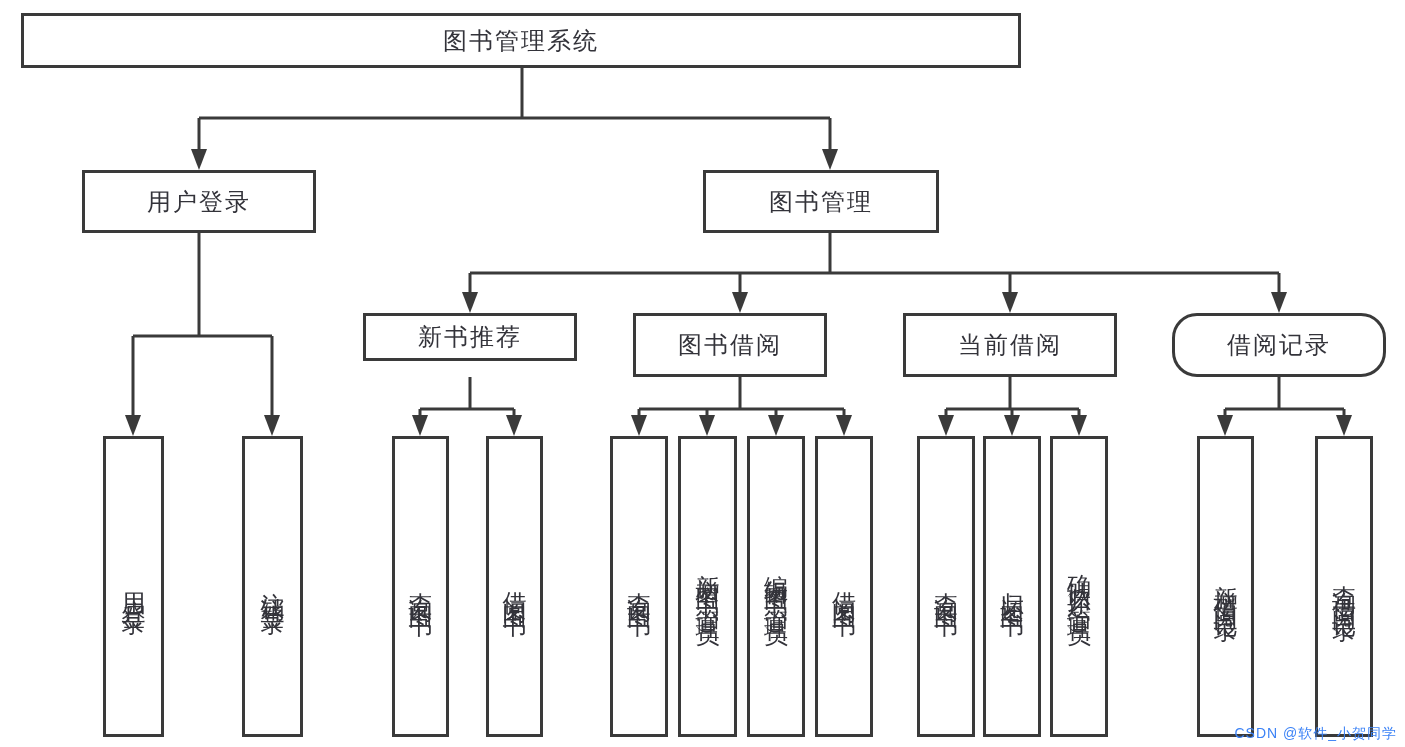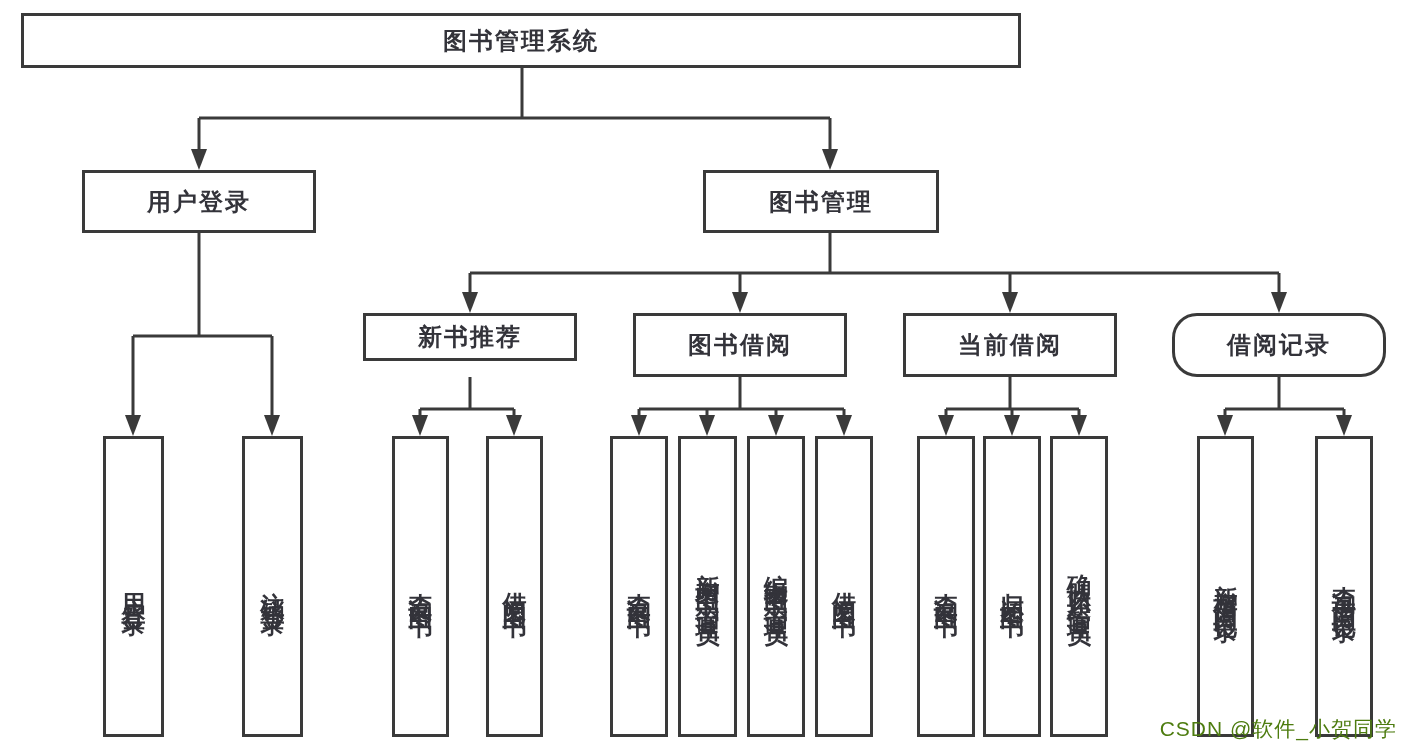--- a/index.html
+++ b/index.html
@@ -29,36 +29,35 @@
     border: 3px solid #3a3a3a;
     background: #ffffff;
     display: flex;
     align-items: center;
     justify-content: center;
     color: #33333a;
     font-size: 24px;
     letter-spacing: 2px;
     text-align: center;
     white-space: nowrap;
-    font-weight: bold;
   }
   .hbox { line-height: 1; }
   .vbox {
     writing-mode: vertical-rl;
     text-orientation: mixed;
     letter-spacing: 7px;
     line-height: 1;
     white-space: normal;
   }
   .watermark {
     position: absolute;
     right: 8px;
     bottom: 4px;
-    font-size: 21px;
-    color: #4d7c0f;
+    font-size: 14px;
+    color: #3b82f6;
     letter-spacing: 1px;
   }
   svg path, svg polygon { shape-rendering: geometricPrecision; }
 </style>
 </head>
 <body>
 
 <div class="canvas">
 
   <svg class="connector-layer" width="1405" height="747" viewBox="0 0 1405 747">
@@ -107,21 +106,21 @@
       <polygon points="1336,415 1352,415 1344,436"></polygon>
     </g>
   </svg>
 
   <div class="box hbox" style="left:21px; top:13px; width:1000px; height:55px;">图书管理系统</div>
 
   <div class="box hbox" style="left:82px; top:170px; width:234px; height:63px;">用户登录</div>
   <div class="box hbox" style="left:703px; top:170px; width:236px; height:63px;">图书管理</div>
 
   <div class="box hbox" style="left:363px; top:313px; width:214px; height:48px;">新书推荐</div>
-  <div class="box hbox" style="left:633px; top:313px; width:214px; height:64px;">图书借阅</div>
+  <div class="box hbox" style="left:633px; top:313px; width:194px; height:64px;">图书借阅</div>
   <div class="box hbox" style="left:903px; top:313px; width:214px; height:64px;">当前借阅</div>
   <div class="box hbox" style="left:1172px; top:313px; width:214px; height:64px;border-radius:25px;">借阅记录</div>
 
   <div class="box vbox" style="left:103px; top:436px; width:61px; height:301px;">用户登录</div>
   <div class="box vbox" style="left:242px; top:436px; width:61px; height:301px;">注销登录</div>
 
   <div class="box vbox" style="left:392px; top:436px; width:57px; height:301px;">查询图书</div>
   <div class="box vbox" style="left:486px; top:436px; width:57px; height:301px;">借阅图书</div>
 
   <div class="box vbox" style="left:610px; top:436px; width:58px; height:301px;">查询图书</div>

